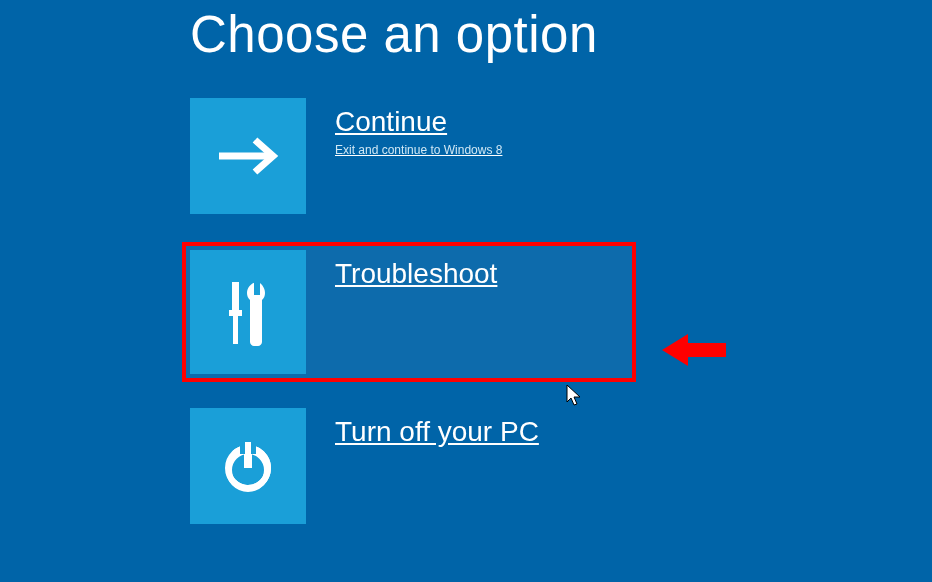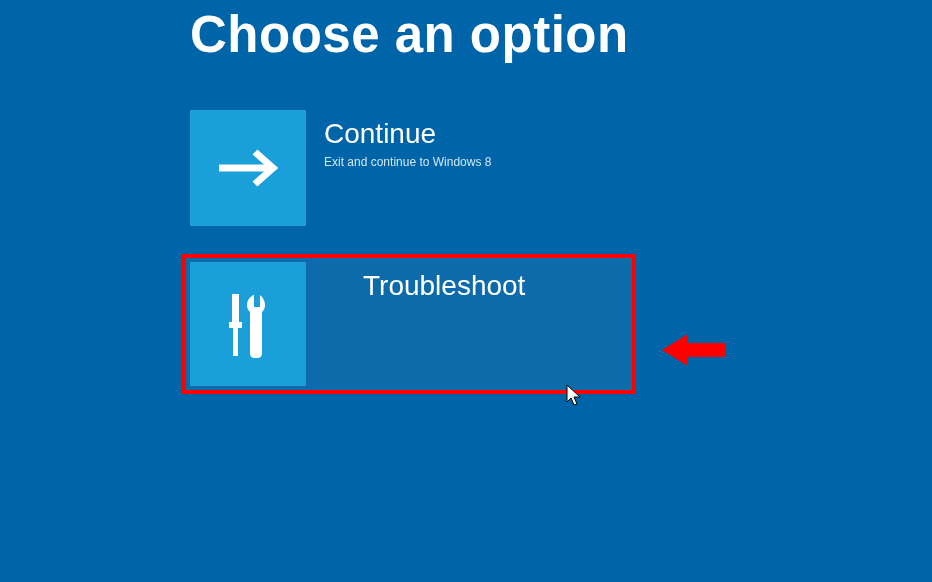--- a/index.html
+++ b/index.html
@@ -15,64 +15,64 @@
       color: #ffffff;
       overflow: hidden;
       position: relative;
     }
     .container {
       padding-left: 190px;
       padding-top: 5px;
     }
     .title {
       font-size: 51px;
-      font-weight: 700;
-      margin-bottom: 46px;
+      font-weight: 400;
+      margin-bottom: 34px;
       letter-spacing: 0.5px;
     }
     .option {
       display: flex;
       align-items: flex-start;
       margin-bottom: 30px;
       width: 450px;
       cursor: pointer;
       position: relative;
     }
     .option-icon {
       width: 116px;
       height: 116px;
       background: #1a9fd8;
       display: flex;
       align-items: center;
       justify-content: center;
       flex-shrink: 0;
     }
     .option-text {
-      padding-left: 18px;
+      padding-left: 29px;
       padding-top: 8px;
+      text-decoration: underline;
     }
     .option-title {
       font-size: 28px;
       font-weight: 300;
       margin-bottom: 4px;
     }
     .option-desc {
       font-size: 12px;
       font-weight: 400;
       color: #d0e8f5;
       line-height: 1.35;
     }
     .highlighted {
       outline: 4px solid #ff0000;
       outline-offset: -2px;
       padding: 6px;
       margin-left: -6px;
       margin-bottom: 28px;
       background: rgba(255,255,255,0.05);
-      gap: 39px;
     }
     .highlighted .option-icon {
       height: 124px;
     }
     .arrow-annotation {
       position: absolute;
       left: 660px;
       top: 330px;
     }
     .cursor {
@@ -111,20 +111,38 @@
 
         <path d="M 40 10 C 34 10 29 15 29 21 C 29 24 30 26 32 28 L 32 70 C 32 72 34 74 36 74 L 40 74 C 42 74 44 72 44 70 L 44 28 C 46 26 47 24 47 21 C 47 15 42 10 40 10 Z M 38 10 L 38 22 L 42 22 L 42 10 Z" fill="#ffffff"></path>
         <rect x="36" y="10" width="6" height="13" fill="#1a9fd8"></rect>
       </svg>
     </div>
     <div class="option-text">
       <div class="option-title">Troubleshoot</div>
     </div>
   </div>
 
+  <div class="option">
+    <div class="option-icon">
+      <svg width="56" height="56" viewBox="0 0 56 56">
+        <circle cx="28" cy="30" r="20" fill="none" stroke="#ffffff" stroke-width="6"></circle>
+        <rect x="24" y="4" width="8" height="26" fill="#ffffff"></rect>
+        <rect x="21" y="4" width="14" height="12" fill="#1a9fd8"></rect>
+        <rect x="25" y="4" width="6" height="24" fill="#ffffff"></rect>
+        <path d="M 28 10 A 20 20 0 1 0 28.01 10" fill="none" stroke="#ffffff" stroke-width="6" stroke-dasharray="94 30" stroke-dashoffset="-15" transform="rotate(-90 28 30)"></path>
+        <circle cx="28" cy="32" r="19" fill="none" stroke="#ffffff" stroke-width="6"></circle>
+        <rect x="20" y="2" width="16" height="14" fill="#1a9fd8"></rect>
+        <rect x="25" y="4" width="6" height="24" fill="#ffffff"></rect>
+      </svg>
+    </div>
+    <div class="option-text">
+      <div class="option-title">Turn off your PC</div>
+      <div class="option-desc"></div>
+    </div>
+  </div>
 </div>
 
 <div class="arrow-annotation">
   <svg width="70" height="40" viewBox="0 0 70 40">
     <polygon points="2,20 28,4 28,13 66,13 66,27 28,27 28,36" fill="#ff0000"></polygon>
   </svg>
 </div>
 
 <div class="cursor">
   <svg width="18" height="24" viewBox="0 0 18 24">

